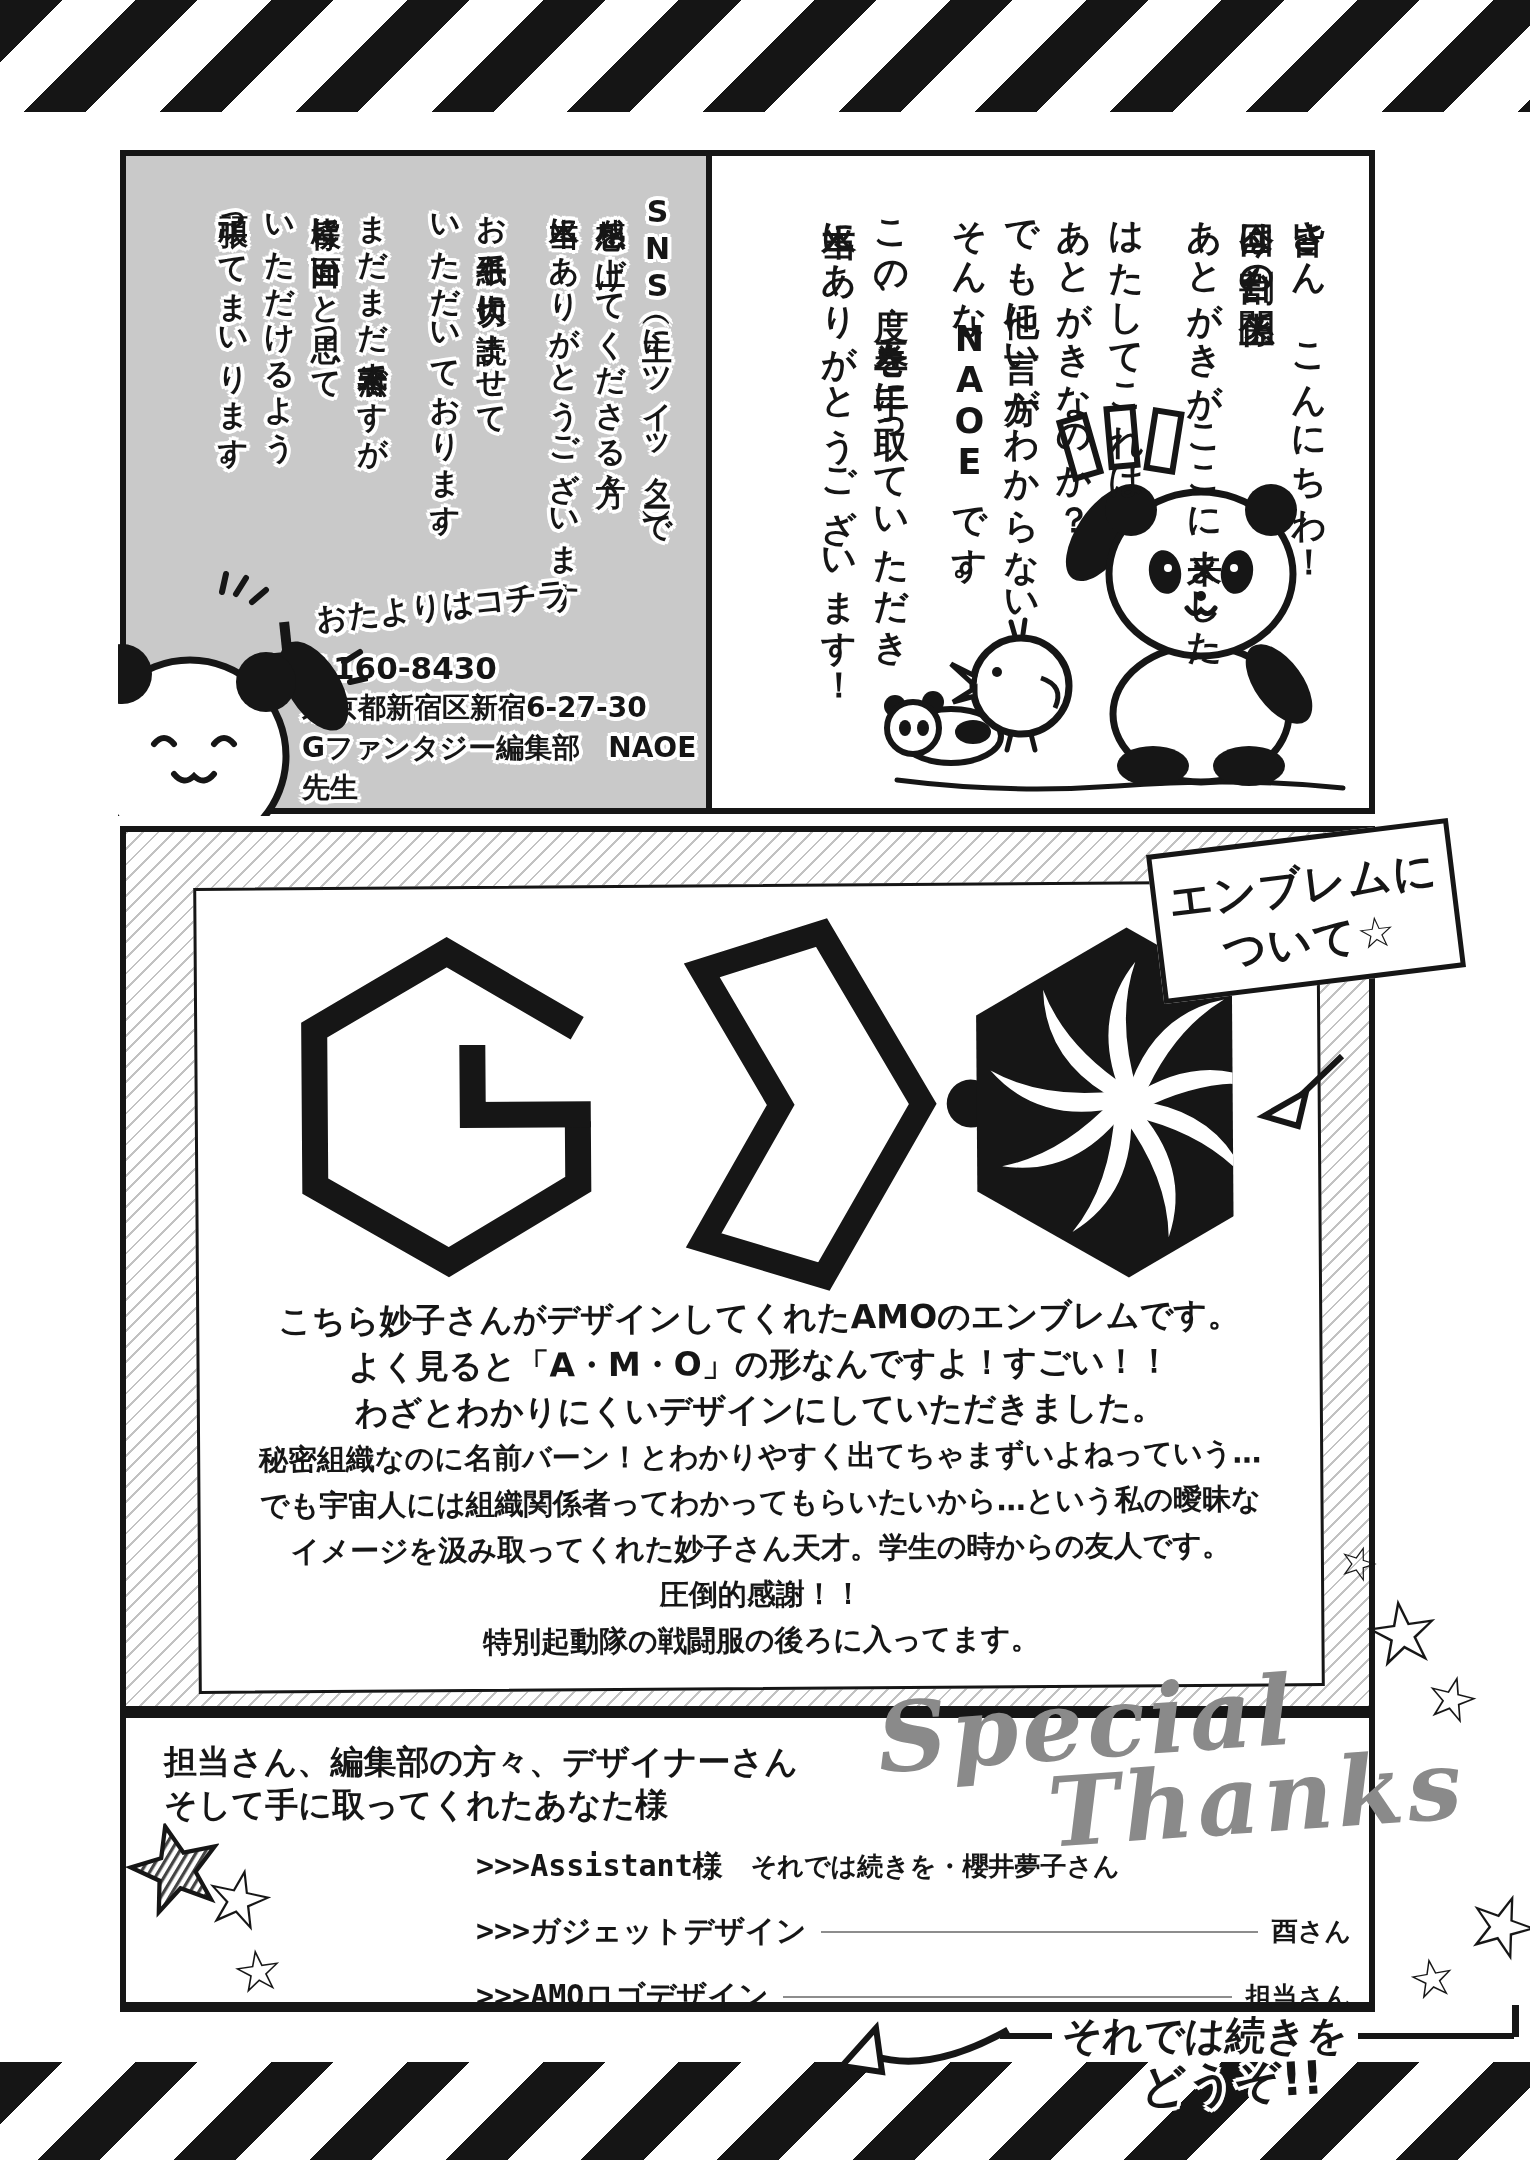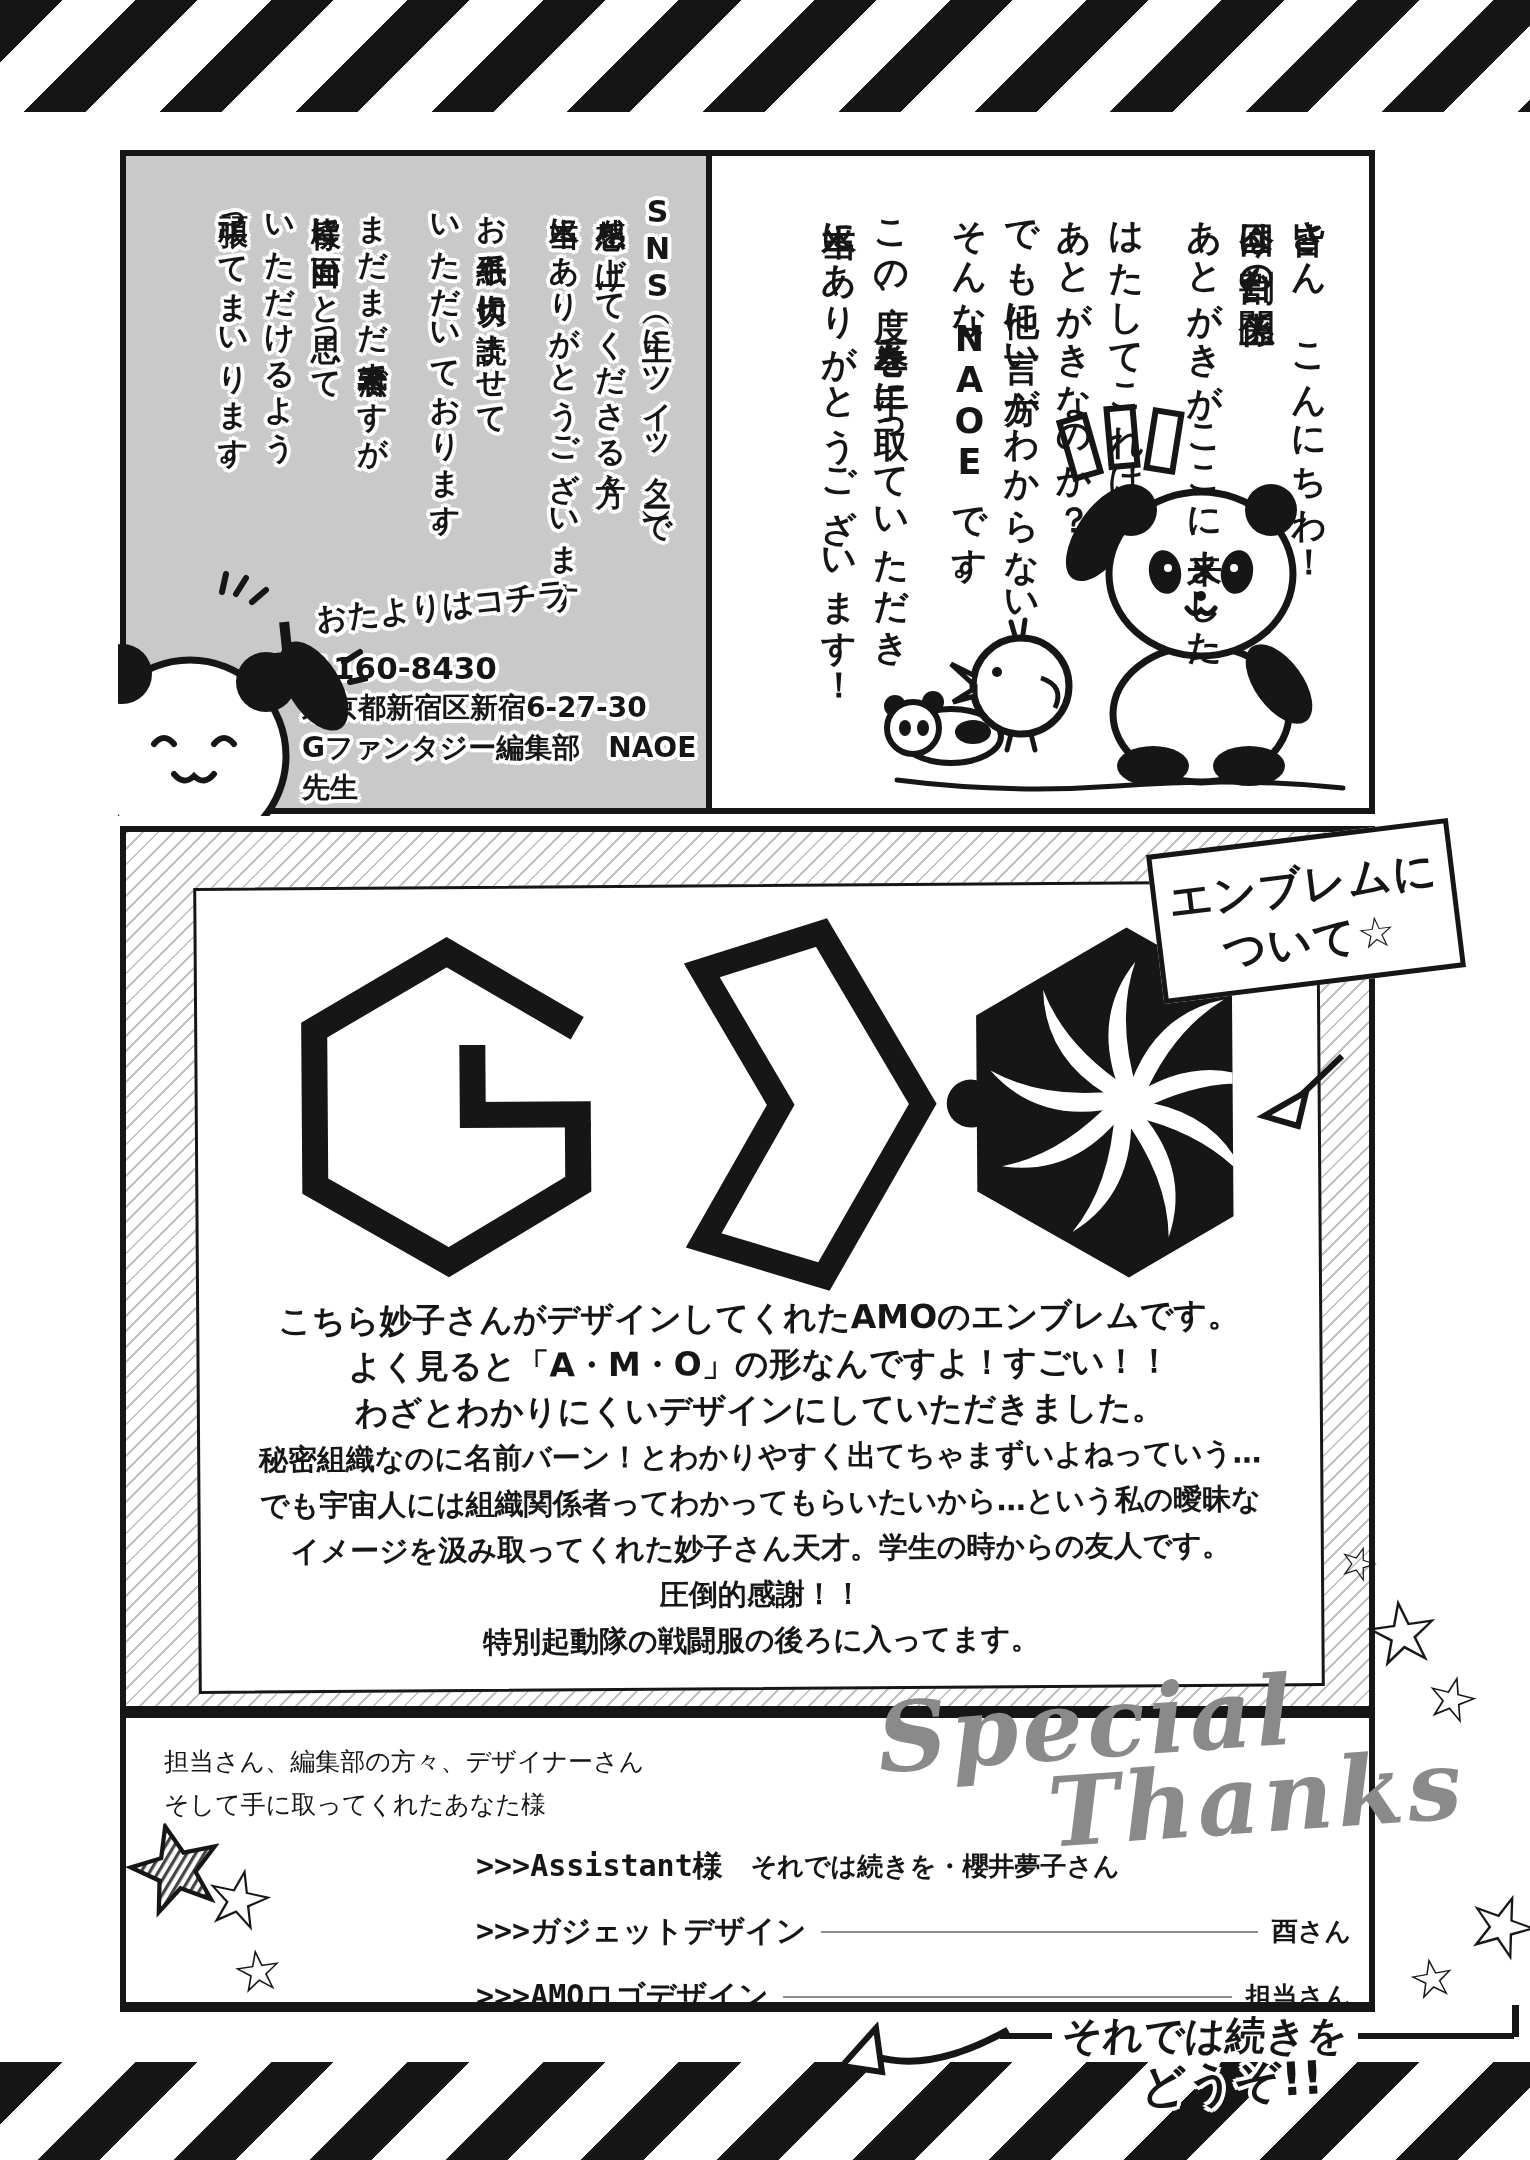--- a/index.html
+++ b/index.html
@@ -44,21 +44,21 @@
   .size-a{font-size:33px;}
   .size-b{font-size:29px;}
   #emblem-label{position:absolute;left:1028px;top:4px;width:286px;padding:16px 4px 12px 4px;
     background:#fff;border:5px solid #161616;text-align:center;
     font-weight:bold;font-size:43px;line-height:56px;transform:rotate(-7deg);letter-spacing:1px;}
   #label-arrow{position:absolute;left:1128px;top:222px;}
 
   
   #thanks-box{position:absolute;left:120px;top:1712px;width:1255px;height:300px;
     border:6px solid #161616;border-bottom-width:10px;box-sizing:border-box;background:#fff;}
-  #thanks-intro{position:absolute;left:38px;top:22px;font-weight:normal;font-size:25px;line-height:43px;}
+  #thanks-intro{position:absolute;left:38px;top:22px;font-weight:bold;font-size:33px;line-height:43px;}
   #credits{position:absolute;left:350px;top:128px;width:875px;text-align:center;}
   .credit-row{display:flex;align-items:center;margin-bottom:24px;}
   .credit-row.short{width:73%;}
   .credit-label{font-family:"DejaVu Sans Mono",monospace;font-weight:bold;font-size:30px;white-space:nowrap;}
   .credit-line{flex:1;border-top:2px solid #8d8d8d;margin:0 14px;}
   .credit-name{font-weight:bold;font-size:26px;white-space:nowrap;}
   #script-thanks{position:absolute;left:880px;top:1676px;transform:rotate(-4deg);
     color:#8a8a8a;font-family:"DejaVu Serif",serif;font-style:italic;font-weight:bold;
     font-size:96px;line-height:86px;letter-spacing:4px;z-index:3;pointer-events:none;}
   #script-thanks .l2{margin-left:165px;}

